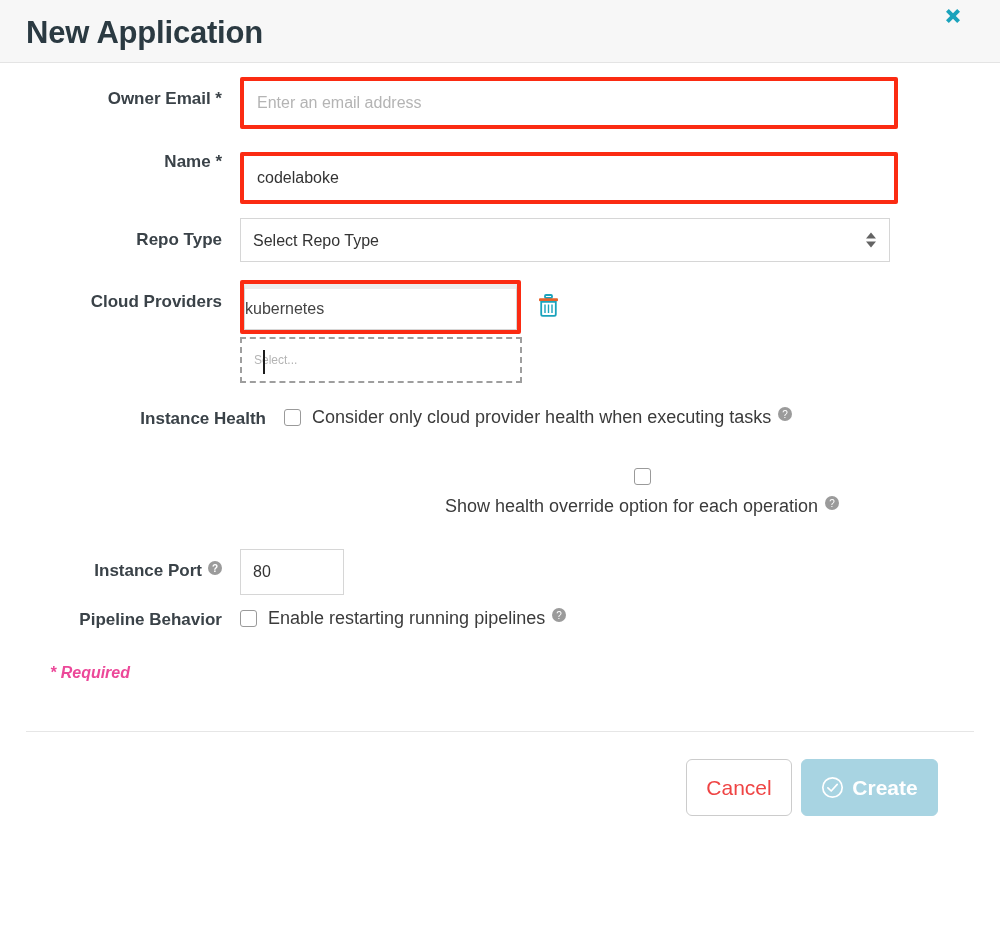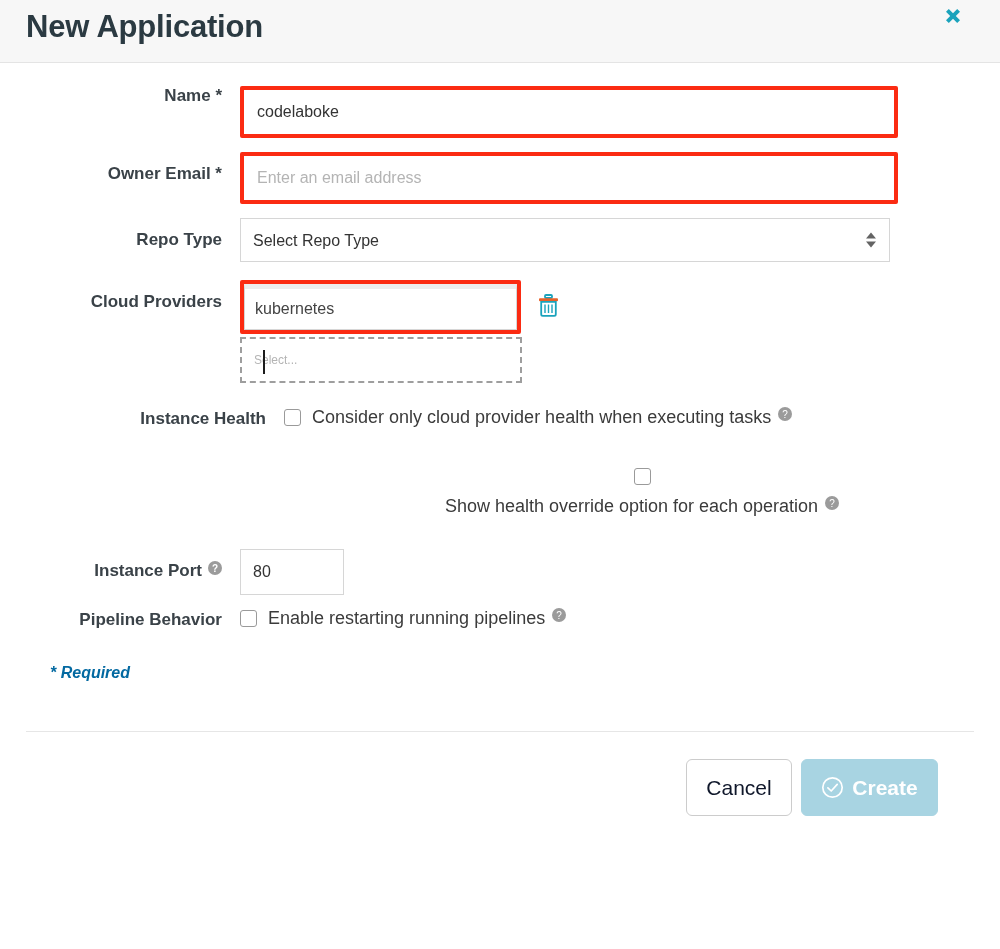--- a/index.html
+++ b/index.html
@@ -27,21 +27,21 @@
   .modal-header {
     height: 63px;
     background: #f7f7f7;
     border-bottom: 1px solid #e4e4e4;
     position: relative;
     box-sizing: border-box;
   }
   .modal-title {
     position: absolute;
     left: 26px;
-    top: 9px;
+    top: 15px;
     font-size: 31px;
     font-weight: bold;
     color: #2b3a42;
     letter-spacing: -0.2px;
   }
   .close-btn {
     position: absolute;
     right: 32px;
     top: 2px;
     width: 30px;
@@ -161,21 +161,20 @@
     width: 273px;
     height: 46px;
     box-sizing: border-box;
     border: 1px solid #d6d6d6;
     border-top: 5px solid #ededed;
     background: #ffffff;
     font-size: 16px;
     color: #444444;
     display: flex;
     align-items: center;
-    padding-left: 10px;
   }
   .trash-btn {
     background: none; border: none; padding: 0;
     margin-left: 17px; cursor: pointer;
     display: flex; align-items: center;
   }
   .cp-select {
     margin-top: 3px;
     width: 282px;
     height: 46px;
@@ -231,21 +230,21 @@
 
   .port-inp {
     width: 104px;
     height: 46px;
   }
 
   .required-note {
     font-size: 16px;
     font-style: italic;
     font-weight: bold;
-    color: #0369a1;
+    color: #ec4899;
   }
 
   
   .footer-divider {
     height: 1px;
     background: #e6e6e6;
     margin: 0 26px;
   }
   .modal-footer {
     display: flex;
@@ -263,21 +262,21 @@
     align-items: center;
     justify-content: center;
     gap: 8px;
     box-sizing: border-box;
   }
   .btn-cancel {
     width: 106px;
     height: 57px;
     background: #ffffff;
     border: 1px solid #cccccc;
-    color: #0f172a;
+    color: #ef4444;
   }
   .btn-create {
     width: 137px;
     height: 57px;
     background: #a8d4e2;
     border: 1px solid #a8d4e2;
     color: #ffffff;
     font-weight: bold;
   }
 </style>
@@ -292,34 +291,34 @@
       <span>
         <svg width="26" height="26" viewBox="0 0 26 26">
           <path d="M6 7.8 L8.8 5 L13 9.2 L17.2 5 L20 7.8 L15.8 12 L20 16.2 L17.2 19 L13 14.8 L8.8 19 L6 16.2 L10.2 12 Z" fill="#1ba3bc"></path>
         </svg>
       </span>
     </button>
   </div>
 
   <div class="modal-body">
 
+    <div class="form-row" style="margin-top:14px;">
+      <div class="form-label" style="padding-top:12px;">Owner Email *</div>
+      <div class="form-control-col">
+        <span class="hl">
+          <input class="inp" type="text" placeholder="Enter an email address" style="">
+        </span>
+      </div>
+    </div>
+
     <div class="form-row" style="margin-top:23px;">
       <div class="form-label">Name *</div>
       <div class="form-control-col">
         <span class="hl">
           <input class="inp" type="text" value="codelaboke" style="">
-        </span>
-      </div>
-    </div>
-
-    <div class="form-row" style="margin-top:14px;">
-      <div class="form-label" style="padding-top:12px;">Owner Email *</div>
-      <div class="form-control-col">
-        <span class="hl">
-          <input class="inp" type="text" placeholder="Enter an email address" style="">
         </span>
       </div>
     </div>
 
     <div class="form-row" style="margin-top:14px;">
       <div class="form-label" style="padding-top:12px;">Repo Type</div>
       <div class="form-control-col">
         <div class="select-wrap">
           <select class="inp">
             <option>Select Repo Type</option>

